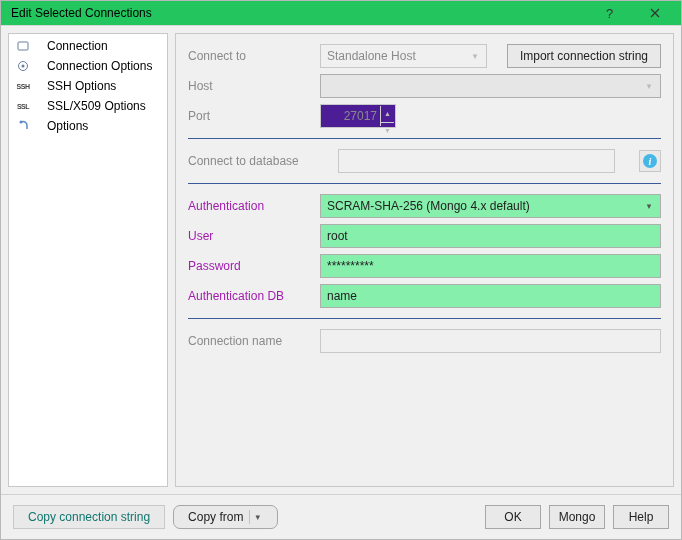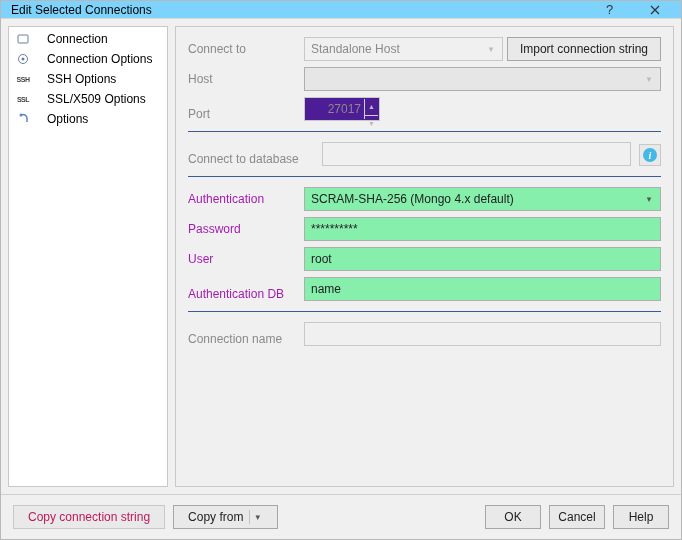--- a/index.html
+++ b/index.html
@@ -12,22 +12,22 @@
   }
   .dialog {
     width: 682px; height: 540px;
     border: 1px solid #b8b8b8;
     background: #f0f0f0;
     display: flex;
     flex-direction: column;
     position: relative;
   }
   .titlebar {
-    height: 18px;
-    background: #7dd3fc;
+    height: 25px;
+    background: #22c55e;
     border-bottom: 1px solid #d8d8d8;
     display: flex;
     align-items: center;
     padding: 0 4px 0 10px;
   }
   .titlebar .title {
     flex: 1;
     font-size: 12px;
     color: #000;
   }
@@ -89,23 +89,23 @@
   .section {
     border-bottom: 1px solid #3b5a9a;
     padding-bottom: 10px;
     margin-bottom: 10px;
   }
   .section.last { border-bottom: none; }
   .row {
     display: flex;
     align-items: center;
     margin-bottom: 6px;
-    gap: 4px;
-  }
-  .row:last-child { margin-bottom: 0; align-items: flex-end; }
+    gap: 20px;
+  }
+  .row:last-child { margin-bottom: 0; }
   .row-label {
     width: 112px;
     flex-shrink: 0;
     font-size: 12px;
     color: #a21caf;
   }
   .row-label.disabled { color: #8a8a8a; }
   .dropdown, .textbox, .numbox {
     border: 1px solid #aeaeae;
     background: #86efac;
@@ -160,21 +160,21 @@
     background: #e9e9e9;
     padding: 4px 12px;
     font-size: 12px;
     color: #222;
     white-space: nowrap;
     height: 24px;
     display: inline-flex; align-items: center; justify-content: center;
     cursor: default;
   }
   .btn.disabled {
-    color: #be185d;
+    color: #0f766e;
     border-color: #c8c8c8;
   }
   .info-badge {
     width: 22px; height: 22px;
     border: 1px solid #c8c8c8;
     background: #e9e9e9;
     display: flex; align-items: center; justify-content: center;
     margin-left: 4px;
     flex-shrink: 0;
   }
@@ -193,20 +193,21 @@
     align-items: center;
     gap: 8px;
     background: #f0f0f0;
   }
   .footer .spacer { flex: 1; }
   .footer .btn { width: 56px; }
   .footer .btn.wide { width: auto; padding: 4px 14px; }
   .copy-from {
     display: inline-flex; align-items: flex-end; gap: 6px;
     padding-right: 6px;
+    border-radius: 7px;
   }
   .copy-from .arrow-down { border-left: 1px solid #c3c3c3; padding-left:5px; height:100%; display:flex;align-items:center;}
 </style>
 </head>
 <body>
 
 <div class="dialog">
 
   <div class="titlebar">
     <span class="title">Edit Selected Connections</span>
@@ -303,32 +304,32 @@
 
       <div class="section">
         <div class="row">
           <div class="row-label">Authentication</div>
           <div class="dropdown" style="flex:1">
             <span>SCRAM-SHA-256 (Mongo 4.x default)</span>
             <span class="arrow-down">▾</span>
           </div>
         </div>
         <div class="row">
+          <div class="row-label">User</div>
+          <div class="textbox">
+            <span>root</span>
+          </div>
+        </div>
+        <div class="row">
           <div class="row-label">Password</div>
           <div class="textbox">
             <span>**********</span>
           </div>
         </div>
         <div class="row">
-          <div class="row-label">User</div>
-          <div class="textbox">
-            <span>root</span>
-          </div>
-        </div>
-        <div class="row">
           <div class="row-label">Authentication DB</div>
           <div class="textbox">
             <span>name</span>
           </div>
         </div>
       </div>
 
       <div class="section last">
         <div class="row">
           <div class="row-label disabled">Connection name</div>
@@ -347,20 +348,20 @@
     </div>
     <div class="btn wide copy-from">
       <span>Copy from</span>
       <span class="arrow-down">▾</span>
     </div>
     <div class="spacer"></div>
     <div class="btn">
       <span>OK</span>
     </div>
     <div class="btn">
-      <span>Cancel</span>
+      <span>Mongo</span>
     </div>
     <div class="btn">
       <span>Help</span>
     </div>
   </div>
 
 </div>
 
 </body></html>

